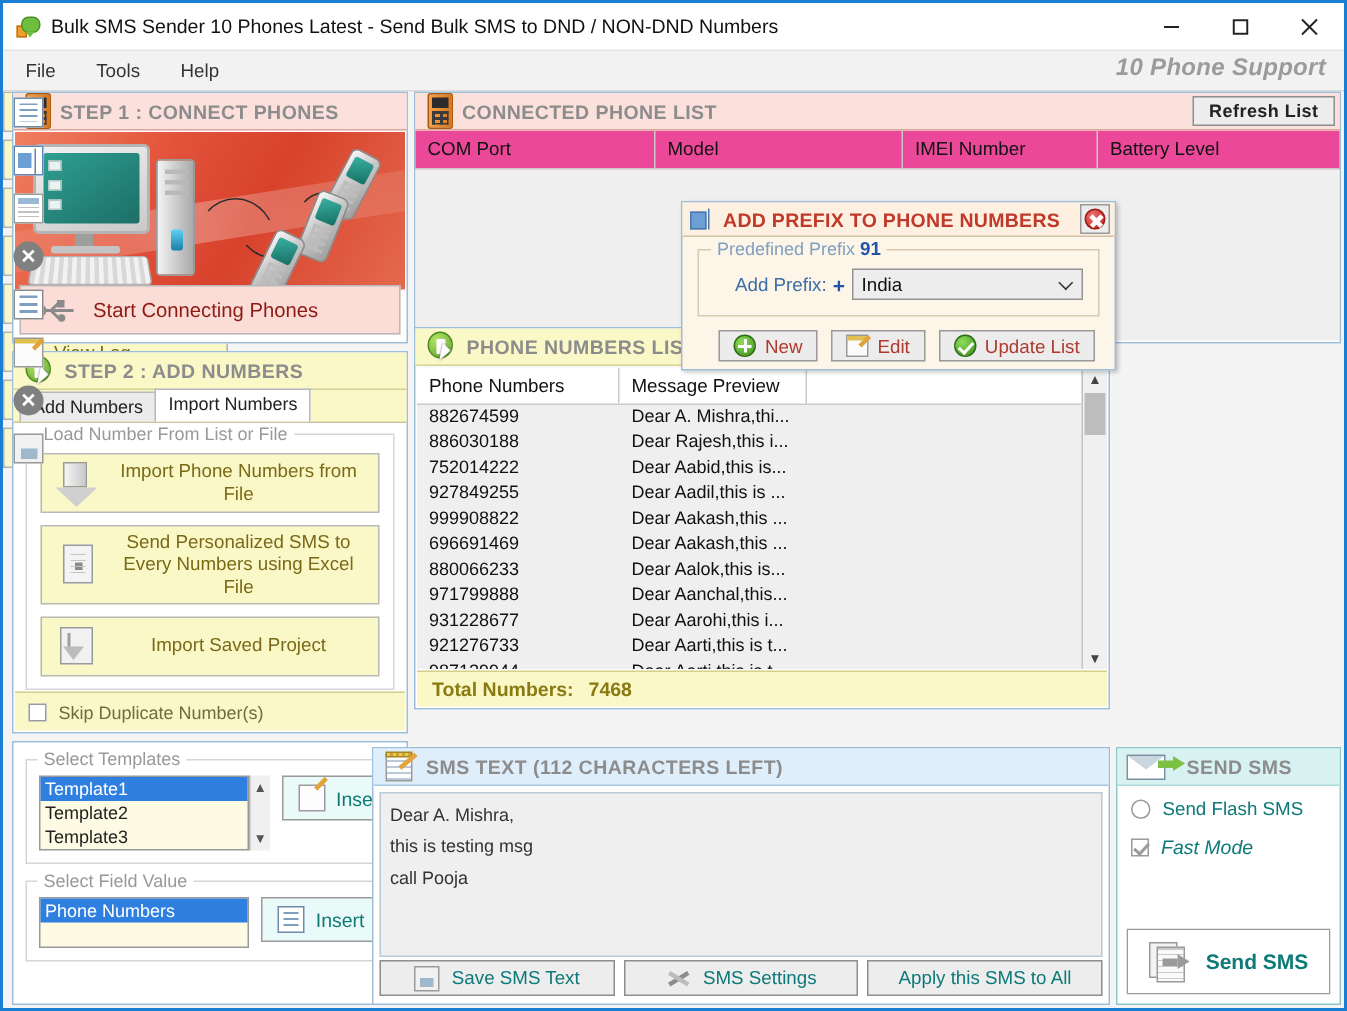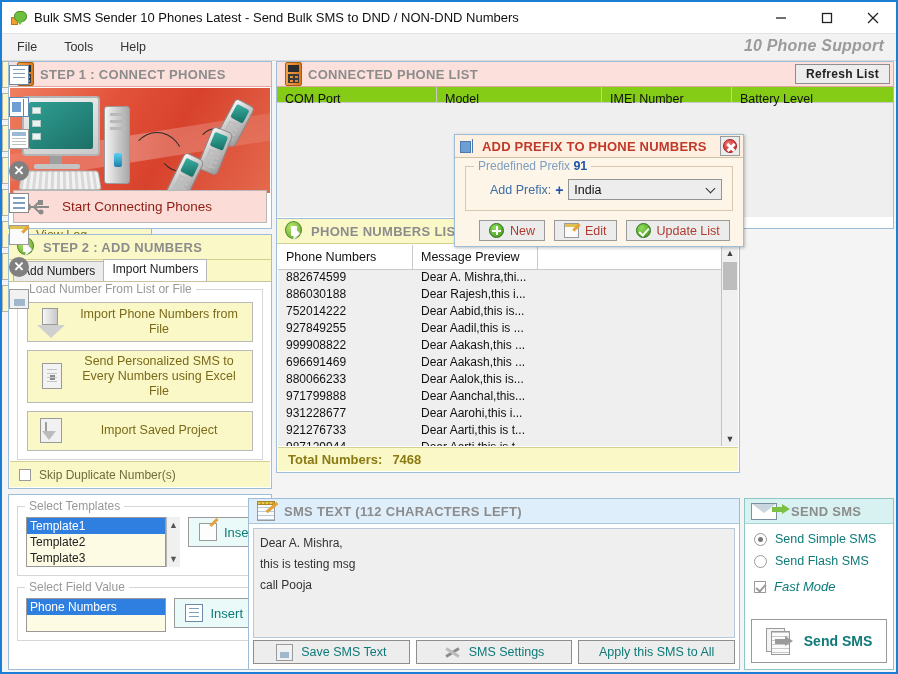--- a/index.html
+++ b/index.html
@@ -163,21 +163,21 @@
      background-image:repeating-linear-gradient(180deg,#7f9fc0 0 1px,transparent 1px 4px); }
 
   
   #cpl { left:274px; top:59px; width:618px; height:168px;
          border:1px solid #9dbdd8; background:#fff; }
   #cpl .phead { background:#fbe0dc; border-bottom:1px solid #dca89f; padding-left:5px;
                 position:relative; }
   .refresh-btn { position:absolute; right:3px; top:2px; height:20px; padding:0 10px;
      background:#ededed; border:1px solid #8e8e8e; font-size:12px; color:#222;
      display:flex; align-items:center; cursor:pointer; }
-  .gridhead { display:flex; height:16px; border-bottom:1px solid #c9c9c9; background:#84cc16; }
+  .gridhead { display:flex; height:26px; border-bottom:1px solid #c9c9c9; background:#ec4899; }
   .gridhead .gh { border-right:1px solid #c9c9c9; padding:5px 0 0 8px; font-size:12.5px;
                   color:#111; }
   .gridbody { background:#efefef; height:calc(100% - 52px); }
 
   
   #pnl { left:274px; top:216px; width:464px; height:255px;
          border:1px solid #9dbdd8; background:#fff; }
   #pnl .phead { background:#fbf8c8; border-bottom:1px solid #d4cf92; padding-left:4px; }
   .pnl-grid { position:absolute; left:1px; right:1px; top:26px; bottom:26px;
               background:#efefef; display:flex; }
@@ -711,24 +711,20 @@
   </div>
 
   <div class="panel" id="sendpanel">
     <div class="phead">
       <div class="env">
           <div class="ga"></div>
         </div>
       <div class="ptxt" style="margin-left:14px;">SEND SMS</div>
     </div>
     <div class="radiorow">
-      <span class="radio on"></span>
-      <span>Send Simple SMS</span>
-    </div>
-    <div class="radiorow">
       <span class="radio"></span>
       <span>Send Flash SMS</span>
     </div>
     <div class="fastrow">
       <span class="cbx on"></span>
       <span style="margin-left:8px;">Fast Mode</span>
     </div>
     <div class="sendbig">
       <div class="ic">
         <div class="p1"></div>

